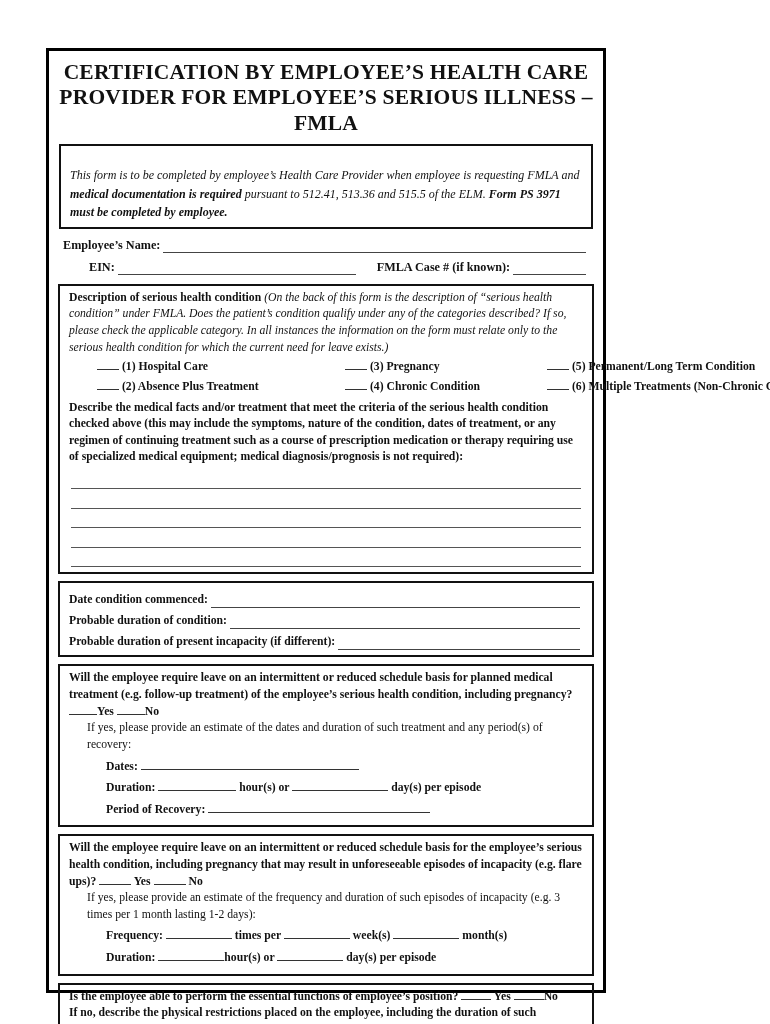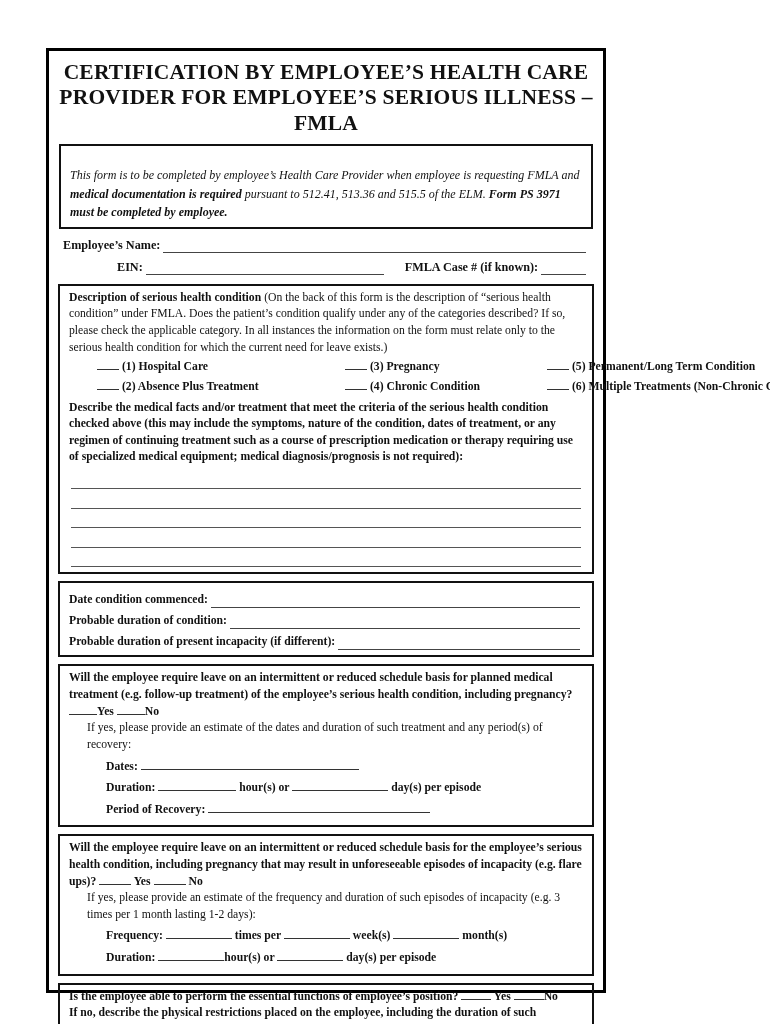--- a/index.html
+++ b/index.html
@@ -55,21 +55,21 @@
     vertical-align: baseline;
   }
   .box {
     border: 2px solid #111;
     margin: 7px 0 0 0;
     padding: 4px 9px 5px 9px;
     font-size: 11.7px;
     line-height: 1.42;
   }
   .box p.q { font-weight: bold; }
-  .head-italic { font-weight: normal; }
+  .head-italic { font-style: italic; font-weight: normal; }
   .cat-grid {
     display: grid;
     grid-template-columns: 248px 202px 1fr;
     margin: 3px 0 4px 28px;
     row-gap: 3px;
     font-weight: bold;
   }
   .cat-item { white-space: nowrap; }
   .write-area { margin-top: 4px; }
   .write-line {
@@ -96,21 +96,21 @@
   <div class="notice-box">
     <span>This form is to be completed by employee’s Health Care Provider when employee is requesting FMLA and </span><b>medical documentation is required</b><span> pursuant to 512.41, 513.36 and 515.5 of the ELM. </span><b>Form PS 3971 must be completed by employee.</b>
   </div>
 
   <div class="emp-rows">
     <div class="row">
       <span class="lbl">Employee’s Name:</span>
       <span class="fill"></span>
     </div>
     <div class="row" style="margin-top:7px;">
-      <span class="lbl" style="margin-left:54px;">EIN:</span>
+      <span class="lbl" style="margin-left:26px;">EIN:</span>
       <span class="fill fixed" style="width:238px;"></span>
       <span class="lbl" style="margin-left:18px;">FMLA Case # (if known):</span>
       <span class="fill"></span>
     </div>
   </div>
 
   <div class="box">
     <p><b>Description of serious health condition </b><span class="head-italic">(On the back of this form is the description of “serious health condition” under FMLA. Does the patient’s condition qualify under any of the categories described? If so, please check the applicable category. In all instances the information on the form must relate only to the serious health condition for which the current need for leave exists.)</span></p>
     <div class="cat-grid">
       <div class="cat-item"><span class="blank" style="width:22px;"></span> <span>(1) Hospital Care</span></div>

